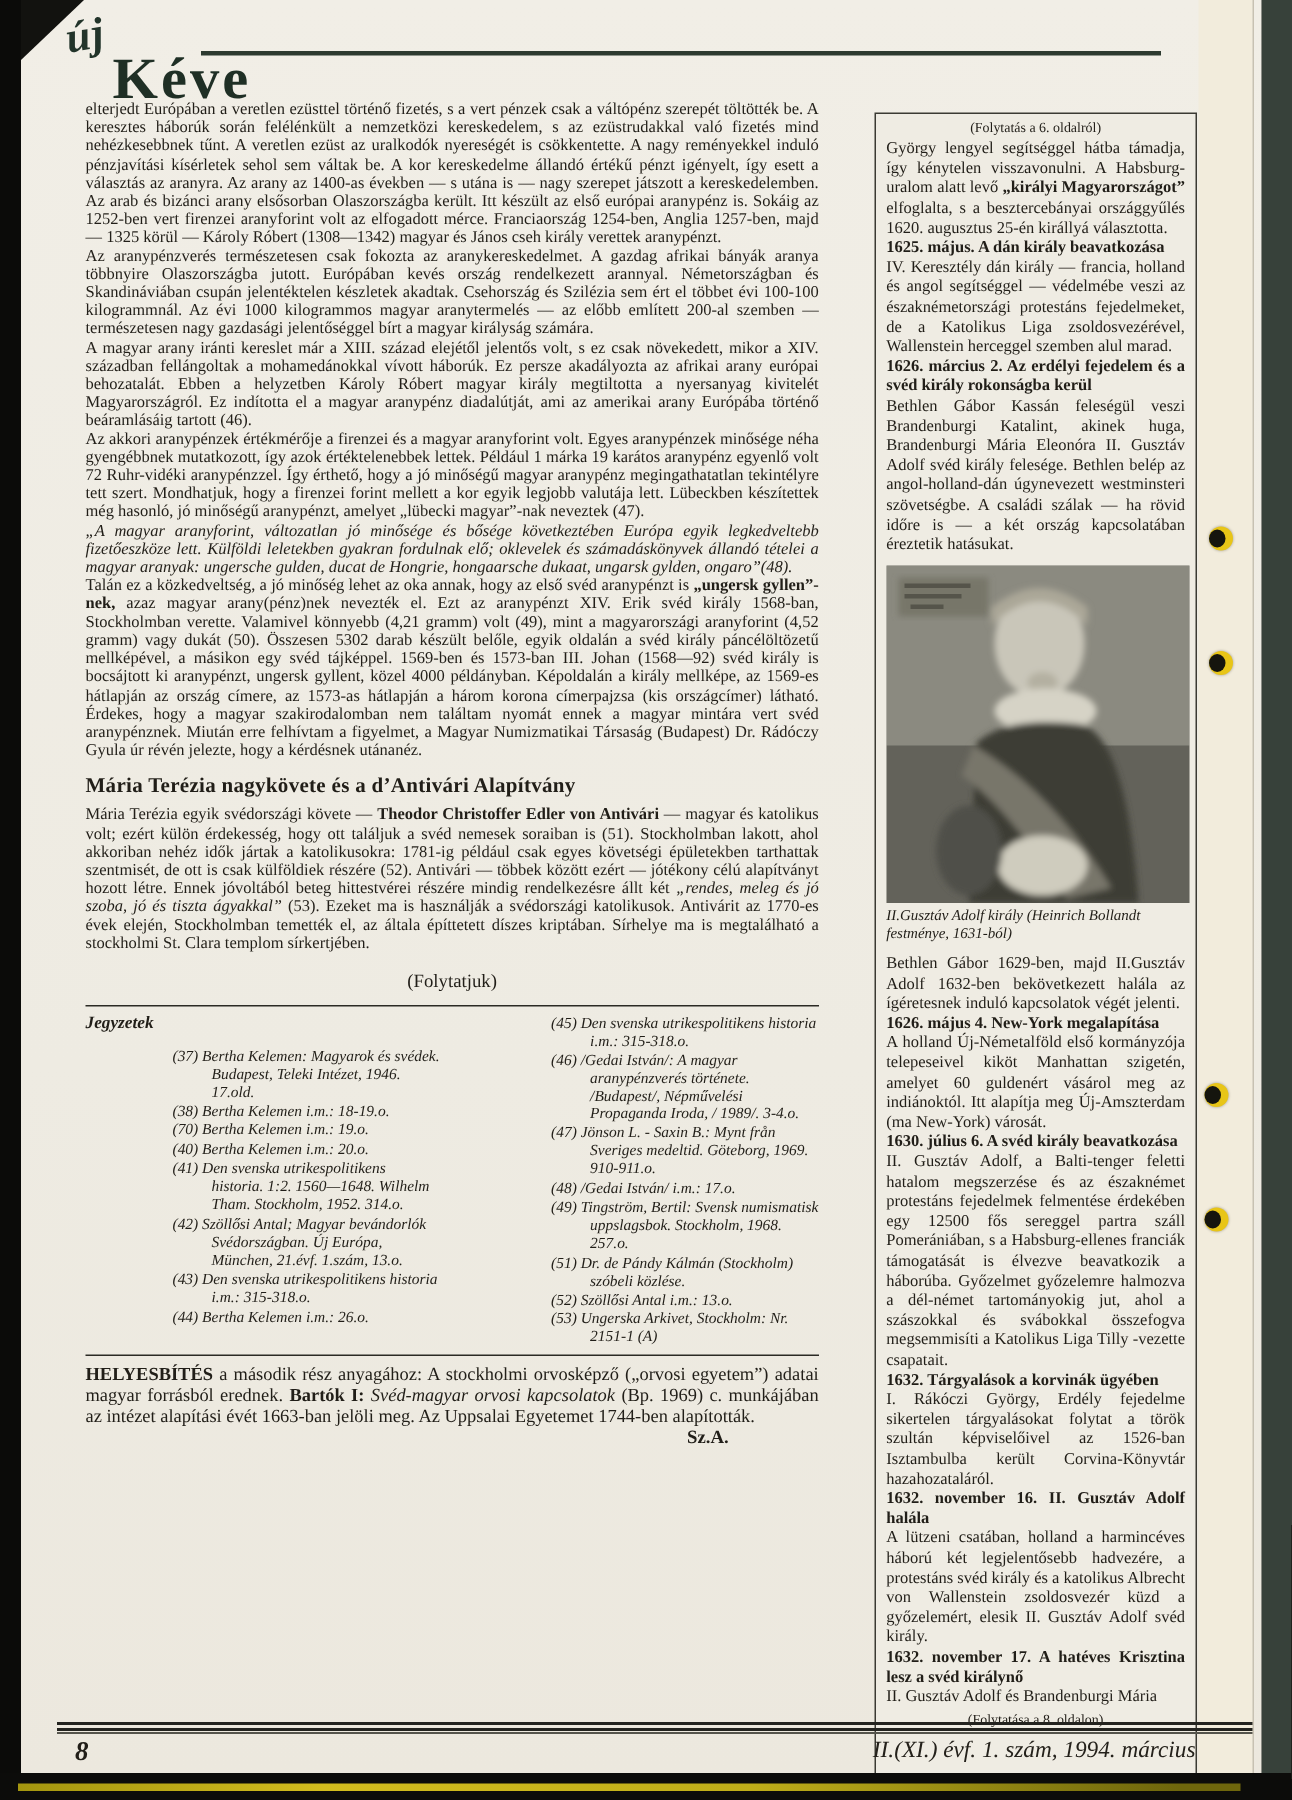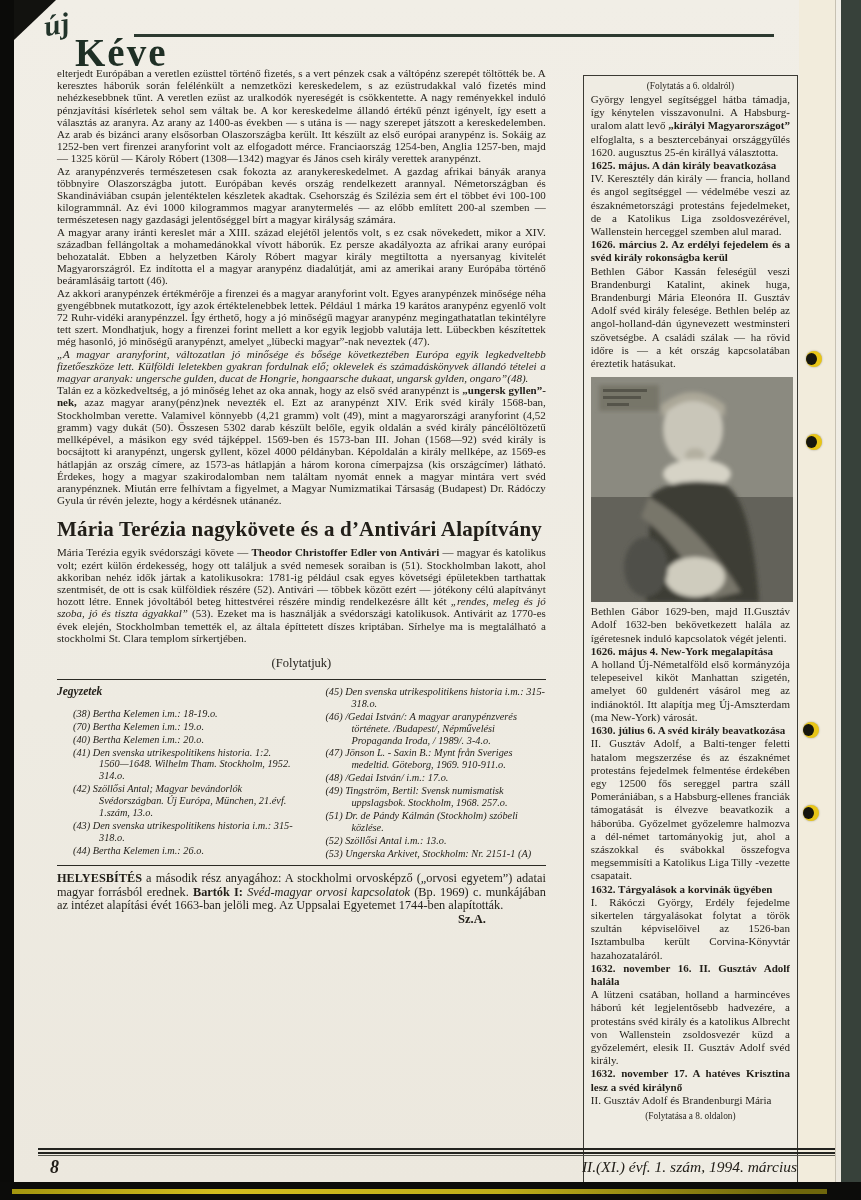--- a/index.html
+++ b/index.html
@@ -33,27 +33,27 @@
   .logo-uj{position:absolute;left:2px;top:2px;font-size:29px;font-weight:bold;font-style:italic;
     color:#22342a;transform:rotate(-10deg);letter-spacing:1px;}
   .mast-line{position:absolute;left:92px;top:28px;width:640px;height:3px;background:#2d3a30;}
   .logo-keve{position:absolute;left:33px;top:24px;font-size:39px;font-weight:bold;
     letter-spacing:2px;color:#1f2f25;}
   
   .content{position:absolute;left:43px;top:54px;width:741px;display:flex;gap:27px;}
   .col-main{width:508px;padding-top:13px;}
   .col-main p{margin:0;font-size:11px;line-height:12.2px;text-align:justify;}
   .col-main .it{font-style:italic;}
-  .sec-head{font-size:21px;font-weight:bold;margin:11px 0 4px 0;letter-spacing:.2px;}
+  .sec-head{font-size:14px;font-weight:bold;margin:11px 0 4px 0;letter-spacing:.2px;}
   .folyt{text-align:center;font-size:12.5px;margin:12px 0 8px 0;}
   .rule{border-top:1.4px solid #2b2a24;margin:4px 0 6px 0;}
   .fn-area{display:flex;gap:16px;margin-top:2px;}
   .fn-col{width:50%;font-size:10.3px;line-height:11.9px;font-style:italic;}
   .fn-head{font-weight:bold;font-size:11.5px;margin-bottom:10px;}
-  .fn{padding-left:42px;text-indent:-26px;margin-bottom:1px;}
+  .fn{padding-left:42px;text-indent:-26px;margin-bottom:1px;margin-left:42px;}
   .corr{margin-top:4px;}
   .col-main p.corr{font-size:12.3px;line-height:13.9px;}
   .corr-sig{text-align:right;font-weight:bold;font-size:12.5px;padding-right:60px;margin-top:-1px;}
   
   .col-side{width:223px;margin-left:10px;margin-top:21px;height:1124px;box-sizing:border-box;
     border:1.3px solid #3b3a33;padding:4px 7px;overflow:hidden;background:#efece3;}
   .cont-note{text-align:center;font-size:9.3px;margin:1px 0 2px 0;}
   .cont-note.bottom{margin-top:4px;}
   .col-side p{margin:0;font-size:11px;line-height:13.2px;text-align:justify;}
   .e-h{font-weight:bold;font-size:11px;line-height:13.2px;text-align:justify;}
@@ -96,20 +96,21 @@
 
       <p><span>Mária Terézia egyik svédországi követe — </span><b>Theodor Christoffer Edler von Antivári</b><span> — magyar és katolikus volt;  ezért külön érdekesség, hogy ott találjuk a svéd nemesek soraiban is (51).  Stockholmban lakott, ahol akkoriban nehéz idők jártak a katolikusokra:  1781-ig például csak egyes követségi épületekben tarthattak szentmisét, de ott is csak külföldiek részére (52). Antivári — többek között ezért — jótékony célú alapítványt hozott létre. Ennek jóvoltából beteg hittestvérei részére mindig rendelkezésre állt két </span><i>„rendes, meleg és jó szoba, jó és tiszta ágyakkal”</i><span> (53). Ezeket ma is használják a svédországi katolikusok. Antivárit az 1770-es évek elején, Stockholmban temették el, az általa építtetett díszes kriptában. Sírhelye ma is megtalálható a stockholmi St. Clara templom sírkertjében.</span></p>
 
       <div class="folyt">(Folytatjuk)</div>
 
       <div class="rule"></div>
 
       <div class="fn-area">
         <div class="fn-col">
           <div class="fn-head">Jegyzetek</div>
+          <div class="fn">(37) Bertha Kelemen: Magyarok és svédek. Budapest, Teleki Intézet, 1946. 17.old.</div>
           <div class="fn">(38) Bertha Kelemen i.m.: 18-19.o.</div>
           <div class="fn">(70) Bertha Kelemen i.m.: 19.o.</div>
           <div class="fn">(40) Bertha Kelemen i.m.: 20.o.</div>
           <div class="fn">(41) Den svenska utrikespolitikens historia. 1:2. 1560—1648. Wilhelm Tham. Stockholm, 1952. 314.o.</div>
           <div class="fn">(42) Szöllősi Antal; Magyar bevándorlók Svédországban. Új Európa, München, 21.évf. 1.szám, 13.o.</div>
           <div class="fn">(43) Den svenska utrikespolitikens historia i.m.: 315-318.o.</div>
           <div class="fn">(44) Bertha Kelemen i.m.: 26.o.</div>
         </div>
         <div class="fn-col">
           <div class="fn">(45) Den svenska utrikespolitikens historia i.m.: 315-318.o.</div>
@@ -156,20 +157,21 @@
             <path d="M70 40 Q102 8 134 40 L134 28 Q102 2 70 28 Z" fill="#aba798"></path>
             <ellipse cx="104" cy="78" rx="10" ry="7" fill="#b4b0a1"></ellipse>
             <ellipse cx="106" cy="97" rx="34" ry="15" fill="#d6d3c6"></ellipse>
             <path d="M55 225 L60 118 Q80 100 130 106 Q160 115 168 225 Z" fill="#3c3c34"></path>
             <path d="M58 120 Q110 150 150 215 L120 222 Q80 160 50 140 Z" fill="#78766a"></path>
             <ellipse cx="104" cy="200" rx="30" ry="20" fill="#cfccbe"></ellipse>
             <ellipse cx="55" cy="190" rx="22" ry="30" fill="#50504a"></ellipse>
           </g>
         </svg>
       </div>
+      <div class="caption">II.Gusztáv Adolf király (Heinrich Bollandt festménye, 1631-ból)</div>
 
       <p>Bethlen Gábor 1629-ben, majd II.Gusztáv Adolf 1632-ben bekövetkezett halála az ígéretesnek induló kapcsolatok végét jelenti.</p>
 
       <div class="e-h">1626. május 4. New-York megalapítása</div>
       <p>A holland Új-Németalföld első kormányzója telepeseivel kiköt Manhattan szigetén, amelyet 60 guldenért vásárol meg az indiánoktól. Itt alapítja meg Új-Amszterdam (ma New-York) városát.</p>
       <div class="e-h">1630. július 6. A svéd király beavatkozása</div>
       <p>II. Gusztáv Adolf, a Balti-tenger feletti hatalom megszerzése és az északnémet protestáns fejedelmek felmentése érdekében egy 12500 fős sereggel partra száll Pomerániában, s a Habsburg-ellenes franciák támogatását is élvezve beavatkozik a háborúba. Győzelmet győzelemre halmozva a dél-német tartományokig jut, ahol a szászokkal és svábokkal összefogva megsemmisíti a Katolikus Liga Tilly -vezette csapatait.</p>
       <div class="e-h">1632. Tárgyalások a korvinák ügyében</div>
       <p>I. Rákóczi György, Erdély fejedelme sikertelen tárgyalásokat folytat a török szultán képviselőivel az 1526-ban Isztambulba került Corvina-Könyvtár hazahozataláról.</p>
       <div class="e-h">1632. november 16. II. Gusztáv Adolf halála</div>

